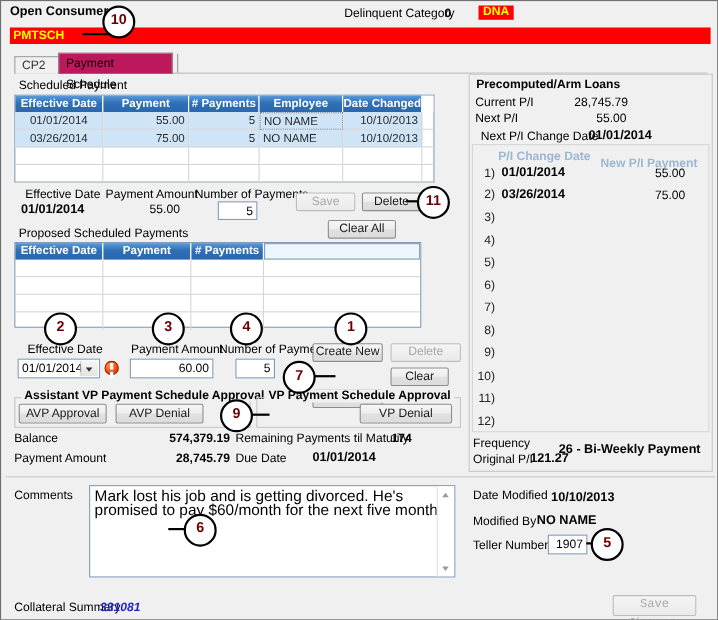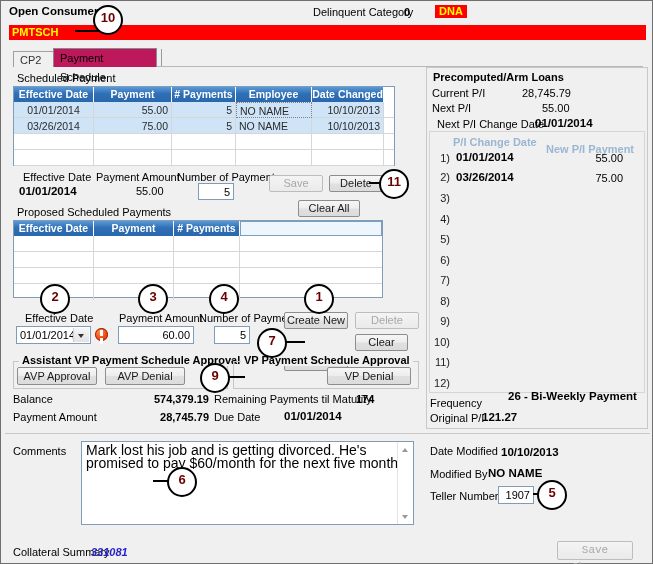--- a/index.html
+++ b/index.html
@@ -310,21 +310,21 @@
 
   <div class="ridx" style="left:429px;top:355px;width:20px;">11)</div>
   <div class="lbl b" style="left:455px;top:355px;"></div>
   <div class="lbl" style="left:578px;top:355px;width:44px;text-align:right;"></div>
 
   <div class="ridx" style="left:429px;top:376px;width:20px;">12)</div>
   <div class="lbl b" style="left:455px;top:376px;"></div>
   <div class="lbl" style="left:578px;top:376px;width:44px;text-align:right;"></div>
 
   <div class="lbl" style="left:429px;top:396px;">Frequency</div>
-  <div class="lbl b" style="left:481px;top:389px;font-size:11.5px;padding-left:26px;">26 - Bi-Weekly Payment</div>
+  <div class="lbl b" style="left:481px;top:402px;font-size:11.5px;padding-left:26px;">26 - Bi-Weekly Payment</div>
   <div class="lbl" style="left:429px;top:411px;">Original P/I</div>
   <div class="lbl b" style="left:481px;top:410px;font-size:11.5px;">121.27</div>
 
   <div class="divider" style="top:432px;"></div>
 
   <div class="lbl" style="left:12px;top:444px;">Comments</div>
   <div class="comments">
     <span>Mark lost his job and is getting divorced. He's promised to pay $60/month for the next five months.</span>
     <span class="sbar">
       <span class="up"></span>

